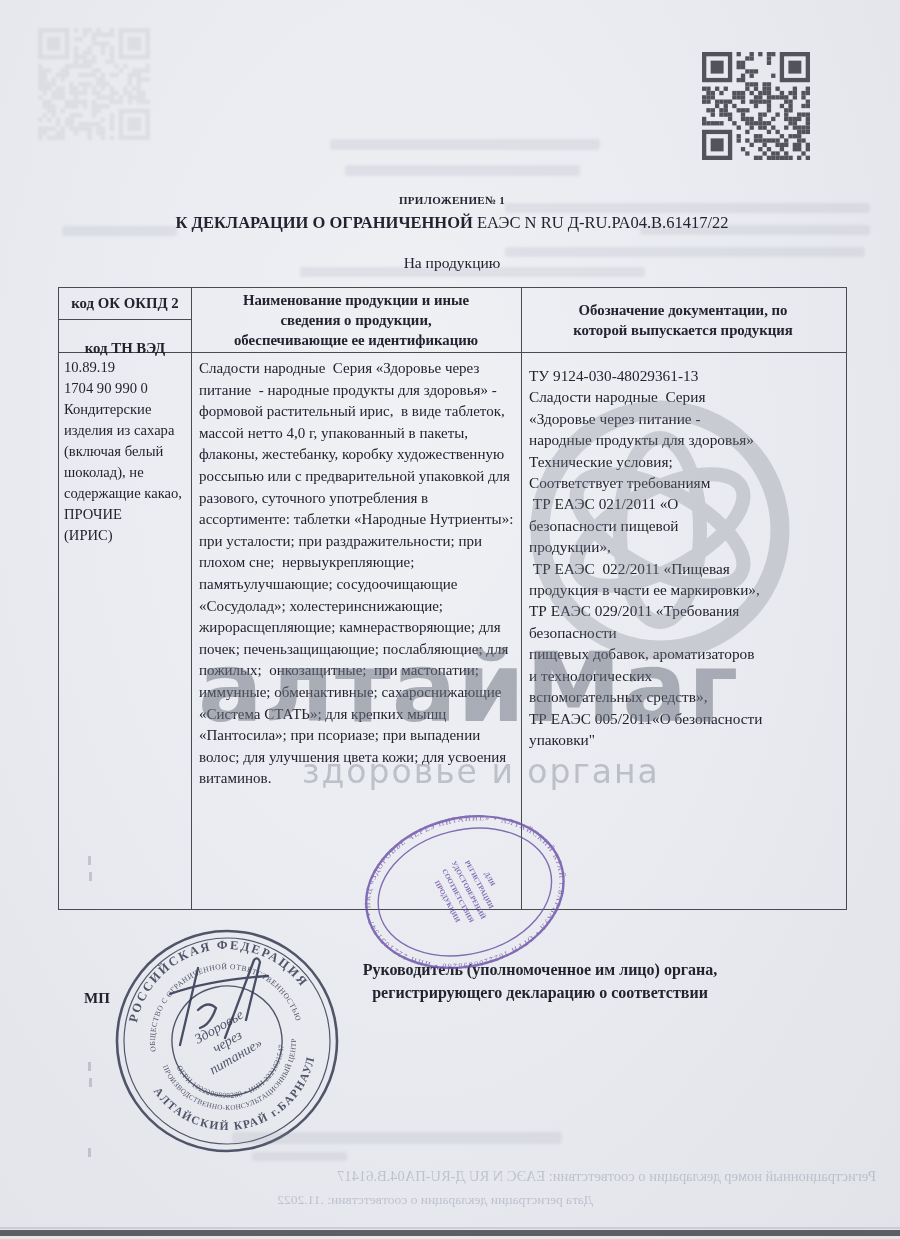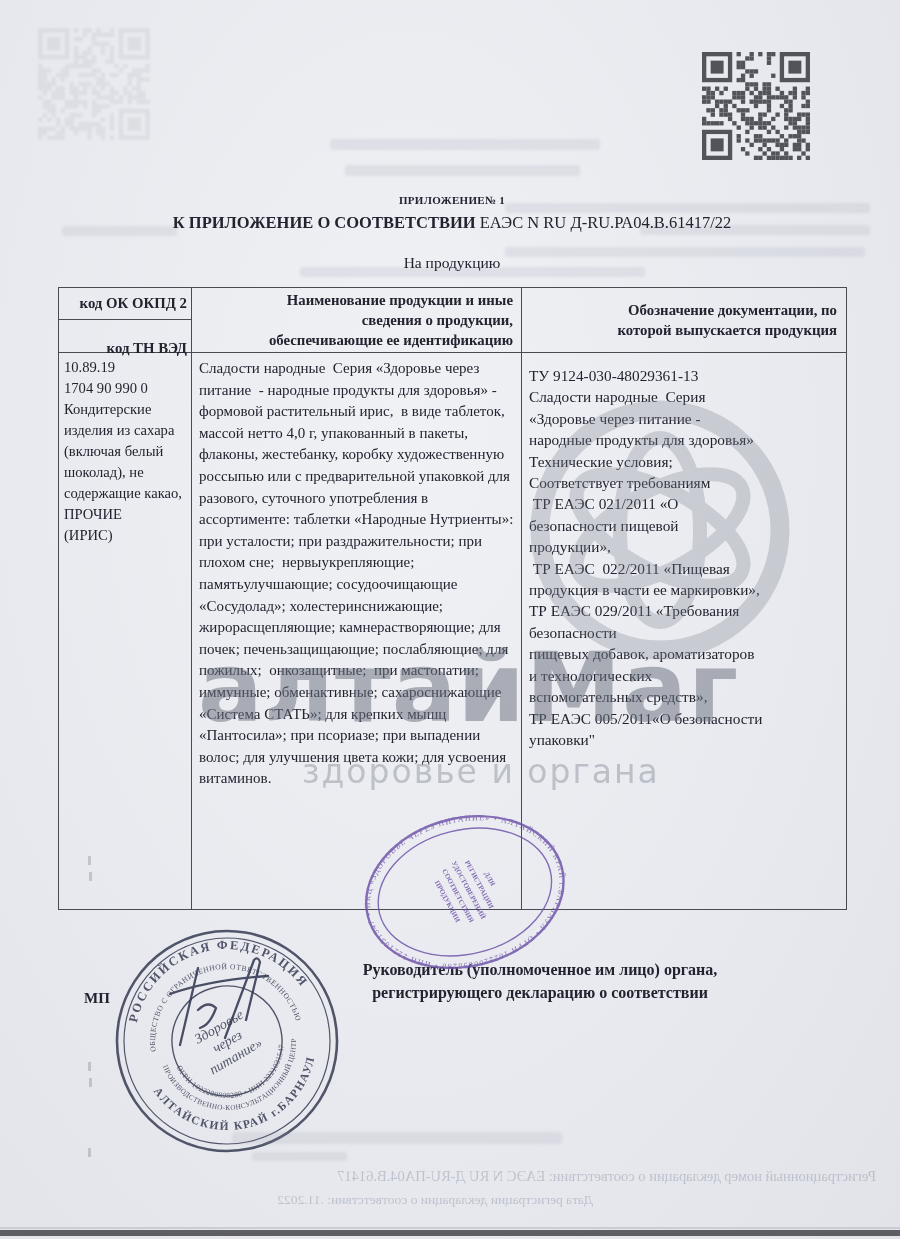--- a/index.html
+++ b/index.html
@@ -13,21 +13,21 @@
   #title-block{left:60px;top:190px;width:784px;text-align:center;line-height:21px;}
   #title-line1{font-size:11px;font-weight:bold;letter-spacing:.3px;}
   #title-line2{font-size:16.5px;margin-top:1px;}
   #title-line2 b{font-weight:bold;}
   #title-line3{font-size:15.5px;margin-top:19px;}
   
   #doc-table{left:58px;top:287px;width:787px;height:621px;border:1.6px solid #4a4a52;}
   .vline{position:absolute;top:0;bottom:0;width:1.4px;background:#4a4a52;}
   #table-header-sep{position:absolute;left:0;right:0;top:64px;height:1.4px;background:#4a4a52;}
   #col1-split{position:absolute;left:0;width:132px;top:31px;height:1.2px;background:#4a4a52;}
-  .hcell{position:absolute;font-weight:bold;font-size:14.8px;text-align:right;line-height:20px;}
+  .hcell{position:absolute;font-weight:bold;font-size:14.8px;text-align:center;line-height:20px;}
   .bcell{position:absolute;top:65px;font-size:15px;line-height:21.6px;white-space:pre-wrap;}
   
   .wm{pointer-events:none;}
   #wm-brand{left:198px;top:632px;font-family:"DejaVu Sans",sans-serif;font-weight:700;
     font-size:96px;color:rgba(108,114,126,.52);letter-spacing:1px;}
   #wm-tagline{left:302px;top:752px;font-family:"DejaVu Sans",sans-serif;
     font-size:33px;color:rgba(118,126,140,.40);letter-spacing:2px;}
   
   #footer-lines{left:250px;top:958px;width:580px;text-align:center;
     font-weight:bold;font-size:16px;line-height:23px;}
@@ -504,21 +504,21 @@
   <div class="abs bleed-bar" style="left:330px;top:139px;width:270px;height:11px;"></div>
   <div class="abs bleed-bar" style="left:345px;top:165px;width:235px;height:11px;"></div>
   <div class="abs bleed-bar" style="left:505px;top:203px;width:365px;height:10px;"></div>
   <div class="abs bleed-bar" style="left:62px;top:226px;width:115px;height:10px;"></div>
   <div class="abs bleed-bar" style="left:640px;top:225px;width:230px;height:10px;"></div>
   <div class="abs bleed-bar" style="left:505px;top:247px;width:360px;height:10px;"></div>
   <div class="abs bleed-bar" style="left:300px;top:267px;width:345px;height:10px;"></div>
 
   <div class="abs" id="title-block">
     <div id="title-line1">ПРИЛОЖЕНИЕ№ 1</div>
-    <div id="title-line2"><b>К ПРИЛОЖЕНИЕ О СООТВЕТСТВИИ</b><span> ЕАЭС N RU Д-RU.РА04.В.61417/22</span></div>
+    <div id="title-line2"><b>К ДЕКЛАРАЦИИ О ОГРАНИЧЕННОЙ</b><span> ЕАЭС N RU Д-RU.РА04.В.61417/22</span></div>
     <div id="title-line3">На продукцию</div>
   </div>
 
   <div class="abs" id="doc-table">
     <div class="vline" style="left:132px;"></div>
     <div class="vline" style="left:462px;"></div>
     <div id="table-header-sep"></div>
     <div id="col1-split"></div>
 
     <div class="hcell" style="left:4px;top:5px;width:124px;">код ОК ОКПД 2</div>

